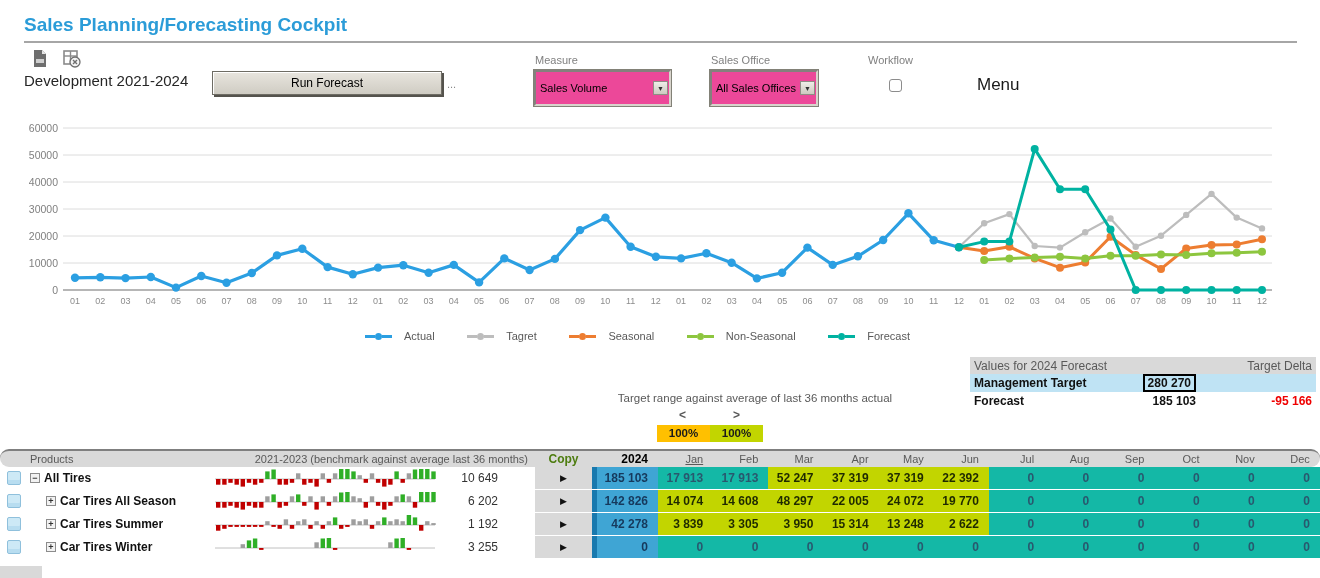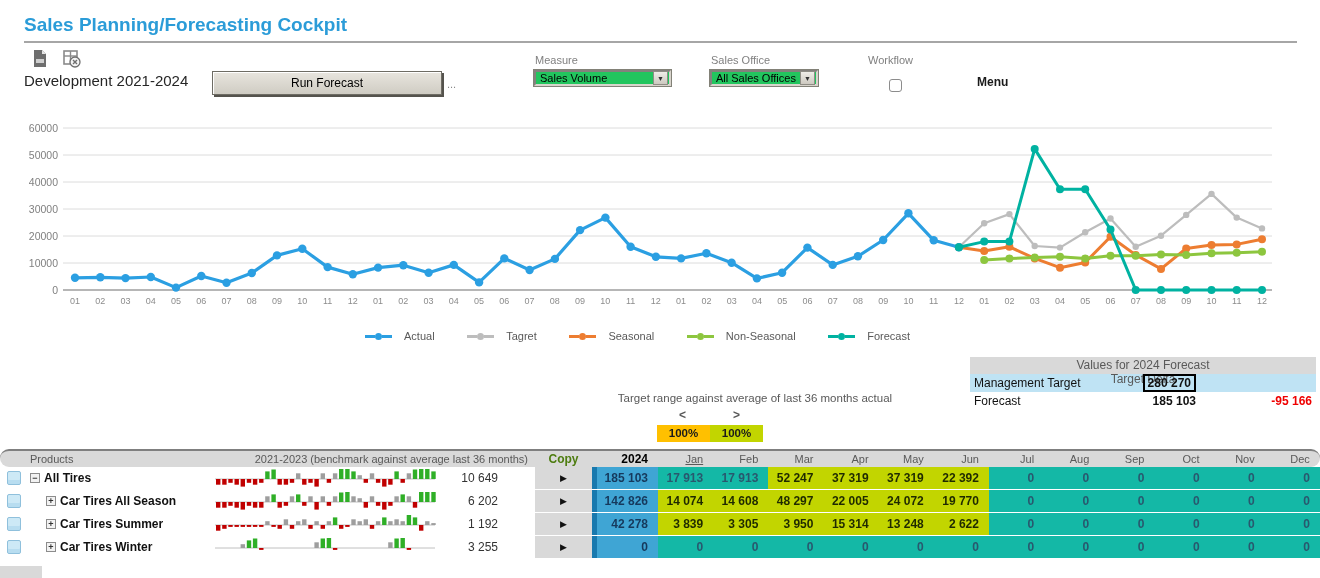--- a/index.html
+++ b/index.html
@@ -8,40 +8,40 @@
   #stage { position:relative; width:1320px; height:578px; background:#fff; }
 
   
   #page-title { left:24px; top:14px; font-size:19px; font-weight:bold; color:#2b9cd8; }
   #title-rule { left:24px; top:41px; width:1273px; height:2px; background:#a6a6a6; }
   .tool-icon { top:49px; width:19px; height:19px; }
   #dev-label { left:24px; top:72px; font-size:15px; color:#262626; }
   #run-btn { left:212px; top:71px; width:230px; height:24px; background:linear-gradient(#e8e5de,#cfccc3); border:1px solid #6e6c64; box-shadow:inset 1px 1px 0 #fff, 2px 2px 0 #55534d; font-size:12px; color:#000; font-family:"Liberation Sans",sans-serif; cursor:pointer; }
   #btn-ellipsis { left:447px; top:78px; font-size:11px; color:#8a8a8a; }
   .combo-label { top:54px; font-size:11px; color:#808080; }
-  .combo { top:70px; height:16px; background:#22c55e; border:2px inset #d8d4cc; outline:1px solid #828177; display:flex; align-items:center; justify-content:space-between; font-size:11px; color:#000; cursor:default; }
+  .combo { top:70px; height:36px; background:#ec4899; border:2px inset #d8d4cc; outline:1px solid #828177; display:flex; align-items:center; justify-content:space-between; font-size:11px; color:#000; cursor:default; }
   .combo .val { padding-left:4px; white-space:nowrap; overflow:hidden; }
   .combo .dd { width:15px; height:14px; margin-right:1px; background:linear-gradient(#efede8,#cdc9c0); border:1px solid #8f8d85; font-size:7px; color:#333; display:flex; align-items:center; justify-content:center; }
   #workflow-label { left:868px; top:54px; font-size:11px; color:#808080; }
   #workflow-box { left:889px; top:79px; width:13px; height:13px; border:1.5px solid #8c8c8c; border-radius:3px; background:#fff; cursor:pointer; }
-  #menu-label { left:977px; top:75px; font-size:12px; font-weight:bold; color:#1a1a1a; cursor:pointer; }
+  #menu-label { left:977px; top:75px; font-size:17px; font-weight:normal; color:#1a1a1a; cursor:pointer; }
 
   
   #chart { left:0; top:116px; }
   #legend { left:365px; top:330px; width:545px; display:flex; justify-content:space-between; }
   .leg-item { display:flex; align-items:center; gap:12px; font-size:11px; color:#595959; }
   .leg-marker { display:flex; align-items:center; }
   .leg-line { width:10px; height:3px; }
   .leg-dot { width:7px; height:7px; border-radius:50%; }
 
   
   #fpanel { left:970px; top:357px; width:346px; font-size:12px; }
-  .fp-head { display:flex; justify-content:space-between; background:#d9d9d9; color:#595959; padding:1px 4px; height:17px; align-items:center;flex-direction:column; }
+  .fp-head { display:flex; justify-content:space-between; background:#d9d9d9; color:#595959; padding:1px 4px; height:17px; align-items:center; }
   .fp-row { display:flex; align-items:center; height:18px; padding:0 4px; }
-  .fp-label { width:150px; font-weight:normal; color:#111; }
+  .fp-label { width:150px; font-weight:bold; color:#111; }
   .fp-value { width:72px; text-align:right; color:#111; font-weight:bold; }
   .fp-delta { flex:1; text-align:right; color:#ef0000; font-weight:bold; }
   .sel-box { border:2px solid #000; padding:0 3px; }
 
   
   #trange-caption { left:560px; top:392px; width:390px; text-align:center; font-size:11.5px; color:#595959; }
   .tr-arrow { top:408px; font-size:12px; font-weight:bold; color:#595959; }
   .tr-cell { top:425px; width:53px; height:17px; font-size:11.5px; font-weight:bold; text-align:center; line-height:17px; color:#1a1a1a; }
 
   

